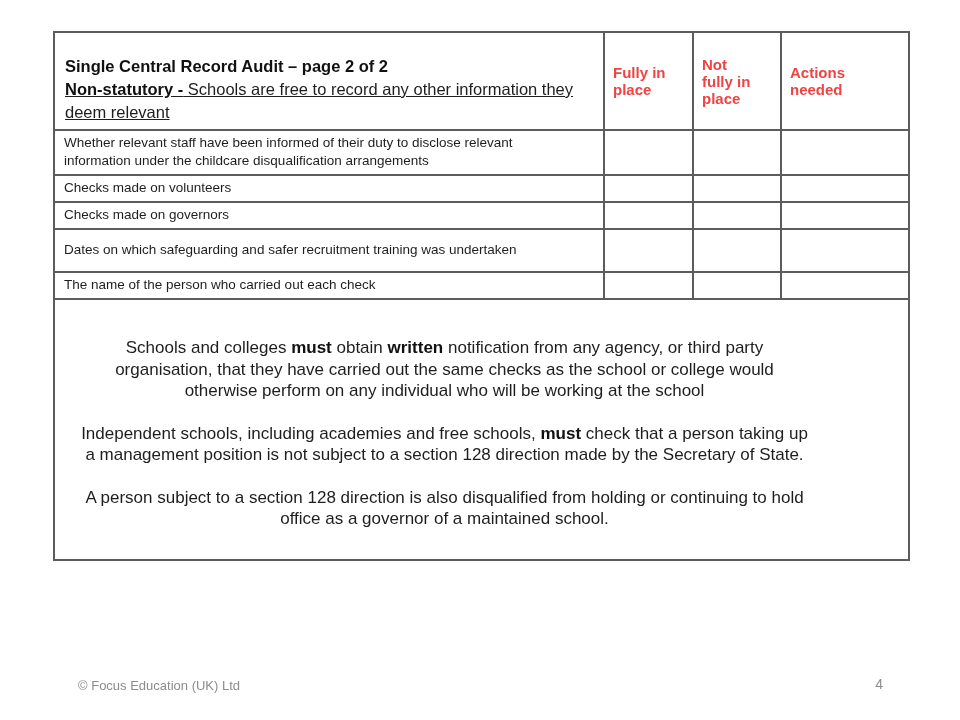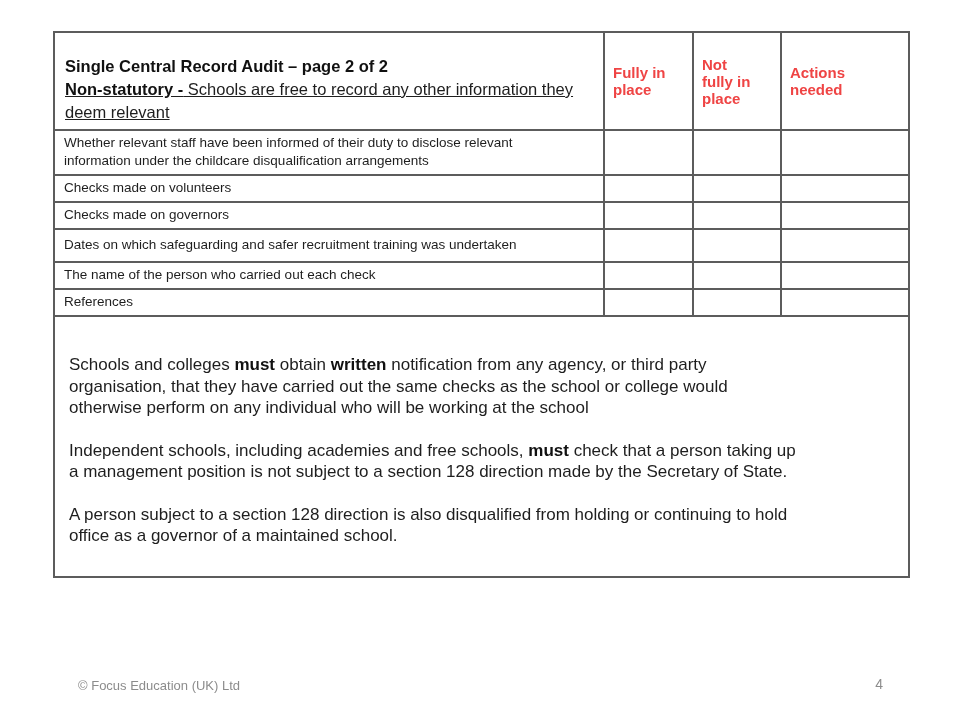--- a/index.html
+++ b/index.html
@@ -59,32 +59,32 @@
   
   td.desc {
     padding: 3px 70px 4px 9px;
     font-size: 13.5px;
     line-height: 18px;
     color: #1e1e1e;
   }
   td.blank { background: #ffffff; }
   tr.row-single { height: 18px; }
   tr.row-two-a  { height: 43px; }
-  tr.row-two-b  { height: 33px; }
+  tr.row-two-b  { height: 43px; }
 
   
   td.notes-cell {
     height: 261px;
     vertical-align: top;
     padding: 20px 12px 12px 10px;
     font-size: 17px;
     line-height: 21.5px;
     color: #1e1e1e;
   }
-  td.notes-cell p { margin: 0 0 21px 4px; max-width: 735px; }
+  td.notes-cell p { margin: 0 0 21px 12px; max-width: 735px; text-align: center; }
   td.notes-cell p:last-child { margin-bottom: 0; }
   td.notes-cell b { color: #111; }
 
   
   .footer-copyright {
     position: absolute;
     left: 78px; top: 678px;
     font-size: 13px;
     color: #8c8c8c;
   }
@@ -147,26 +147,20 @@
       <td class="blank"></td>
     </tr>
 
     <tr class="row-single">
       <td class="desc">The name of the person who carried out each check</td>
       <td class="blank"></td>
       <td class="blank"></td>
       <td class="blank"></td>
     </tr>
 
-    <tr class="row-single">
-      <td class="desc">References</td>
-      <td class="blank"></td>
-      <td class="blank"></td>
-      <td class="blank"></td>
-    </tr>
 
     <tr>
       <td class="notes-cell" colspan="4">
         <p><span>Schools and colleges </span><b>must</b><span> obtain </span><b>written</b><span> notification from any agency, or third party organisation, that they have carried out the same checks as the school or college would otherwise perform on any individual who will be working at the school</span></p>
         <p><span>Independent schools, including academies and free schools, </span><b>must</b><span> check that a person taking up a management position is not subject to a section 128 direction made by the Secretary of State.</span></p>
         <p>A person subject to a section 128 direction is also disqualified from holding or continuing to hold office as a governor of a maintained school.</p>
       </td>
     </tr>
   </tbody>
     </table>

